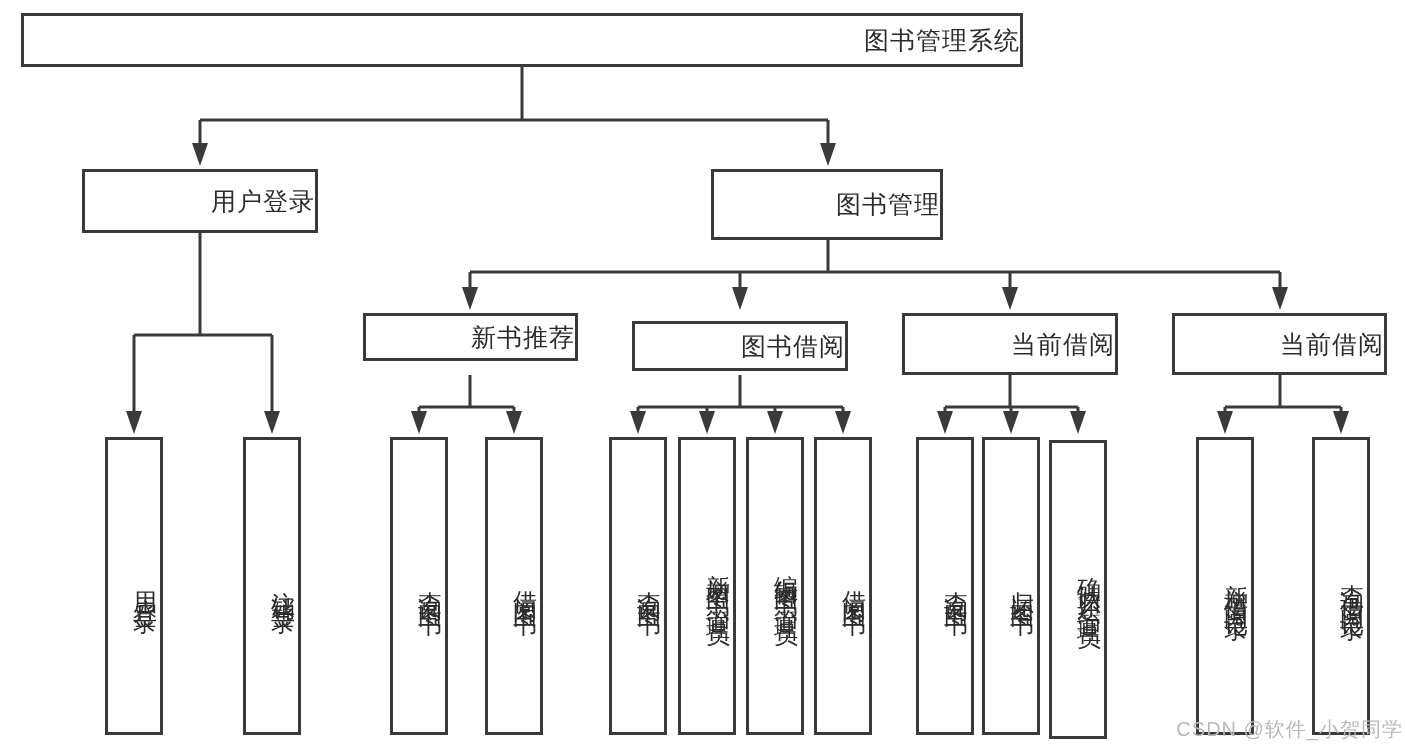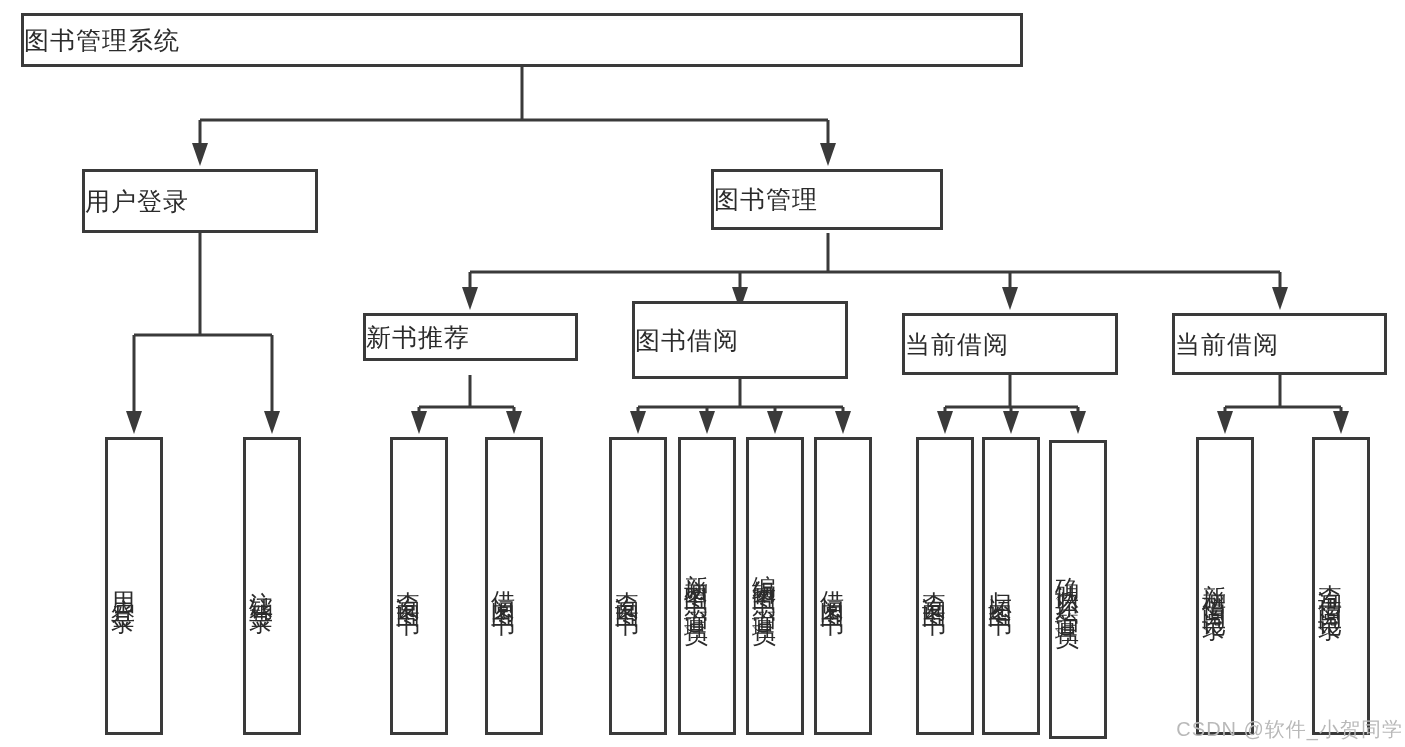--- a/index.html
+++ b/index.html
@@ -31,21 +31,21 @@
     fill: var(--line, #3a3a3a);
     stroke: none;
   }
   .box {
     position: absolute;
     background: var(--box-background, #ffffff);
     border: 3px solid var(--line, #3a3a3a);
     box-sizing: border-box;
     display: flex;
     align-items: center;
-    justify-content: flex-start;
+    justify-content: flex-end;
     z-index: 2;
   }
   .box.h .label {
     font-size: 25px;
     letter-spacing: 1px;
     white-space: nowrap;
   }
   .box.v .label {
     writing-mode: vertical-rl;
     text-orientation: mixed;
@@ -107,28 +107,28 @@
     <polygon points="1341,434 1333,411 1349,411"></polygon>
   </svg>
 
   <div class="box h" style="left:21px;top:13px;width:1002px;height:54px">
     <span class="label">图书管理系统</span>
   </div>
 
   <div class="box h" style="left:82px;top:169px;width:236px;height:64px">
     <span class="label">用户登录</span>
   </div>
-  <div class="box h" style="left:711px;top:169px;width:232px;height:61px">
+  <div class="box h" style="left:711px;top:169px;width:232px;height:71px">
     <span class="label">图书管理</span>
   </div>
 
   <div class="box h" style="left:363px;top:313px;width:215px;height:48px">
     <span class="label">新书推荐</span>
   </div>
-  <div class="box h" style="left:632px;top:301px;width:216px;height:78px">
+  <div class="box h" style="left:632px;top:321px;width:216px;height:50px">
     <span class="label">图书借阅</span>
   </div>
   <div class="box h" style="left:902px;top:313px;width:216px;height:62px">
     <span class="label">当前借阅</span>
   </div>
   <div class="box h" style="left:1172px;top:313px;width:215px;height:62px">
     <span class="label">当前借阅</span>
   </div>
 
   <div class="box v" style="left:105px;top:437px;width:58px;height:298px">

